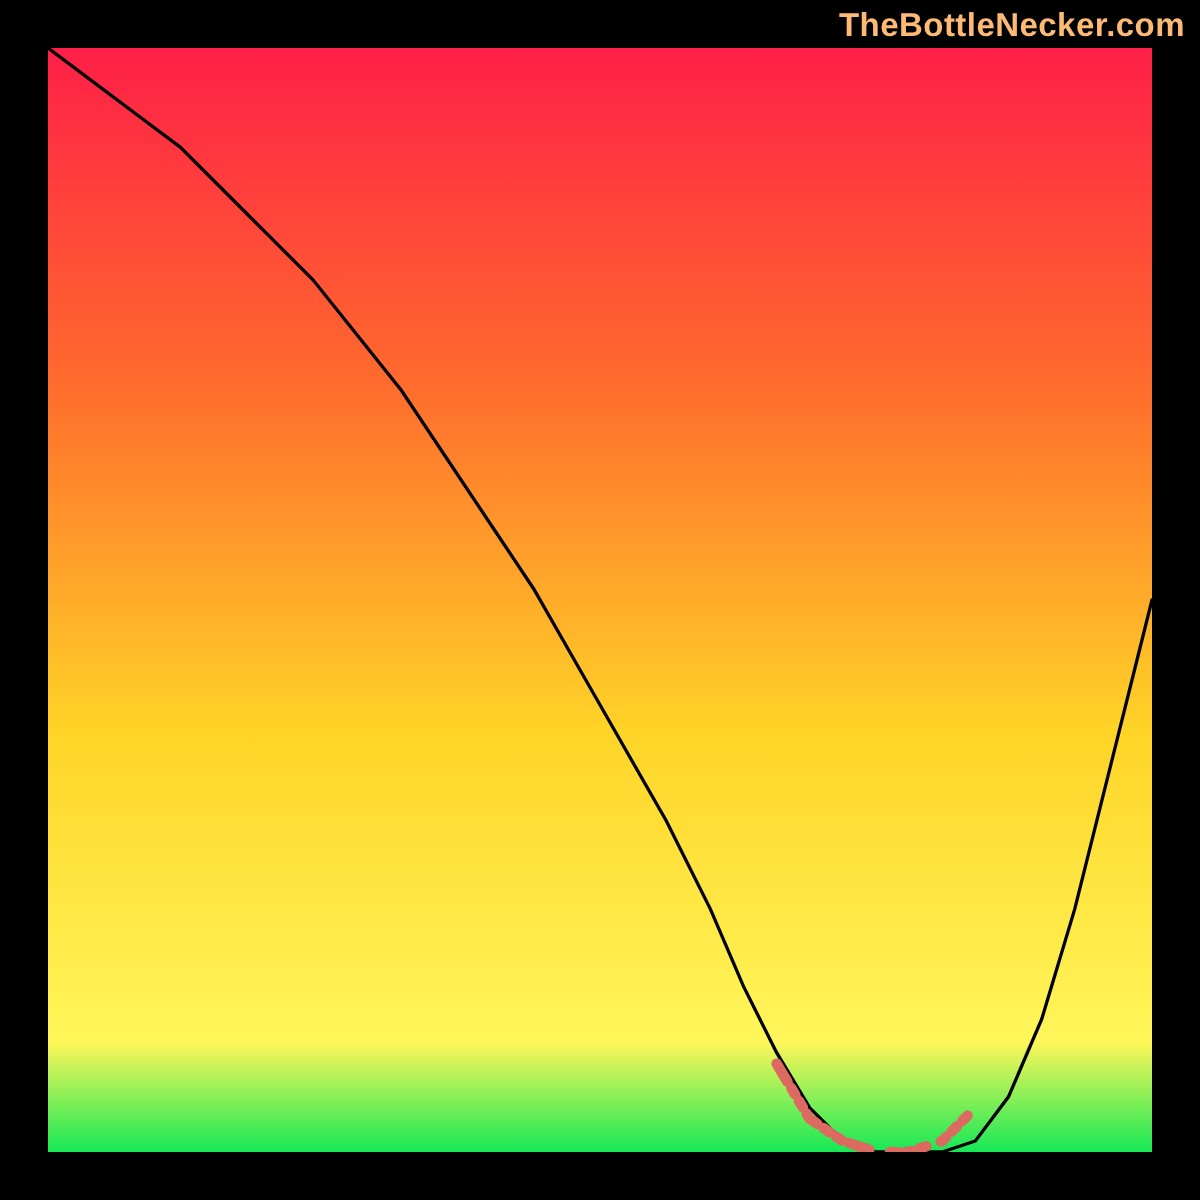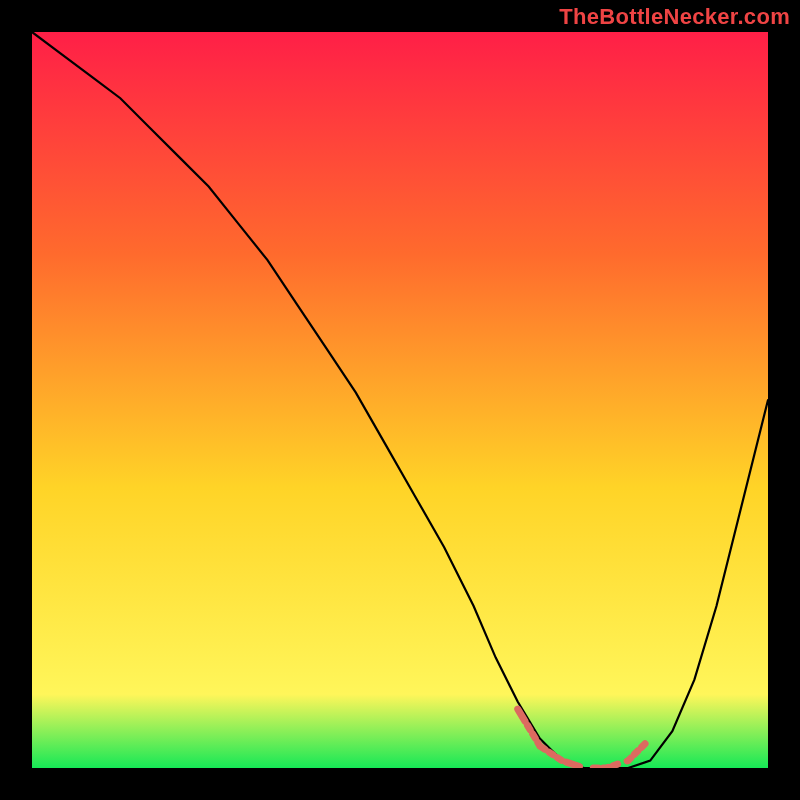--- a/index.html
+++ b/index.html
@@ -14,21 +14,21 @@
   .frame {
     position: relative;
     width: 800px;
     height: 800px;
     background: #000000;
   }
   .watermark {
     position: absolute;
     top: 4px;
     right: 10px;
-    color: #ef4444;
+    color: #fdba74;
     font-size: 22px;
     font-weight: 600;
     letter-spacing: 0.3px;
     user-select: none;
   }
   .plot-wrap {
     position: absolute;
     left: 32px;
     top: 32px;
     width: 736px;

